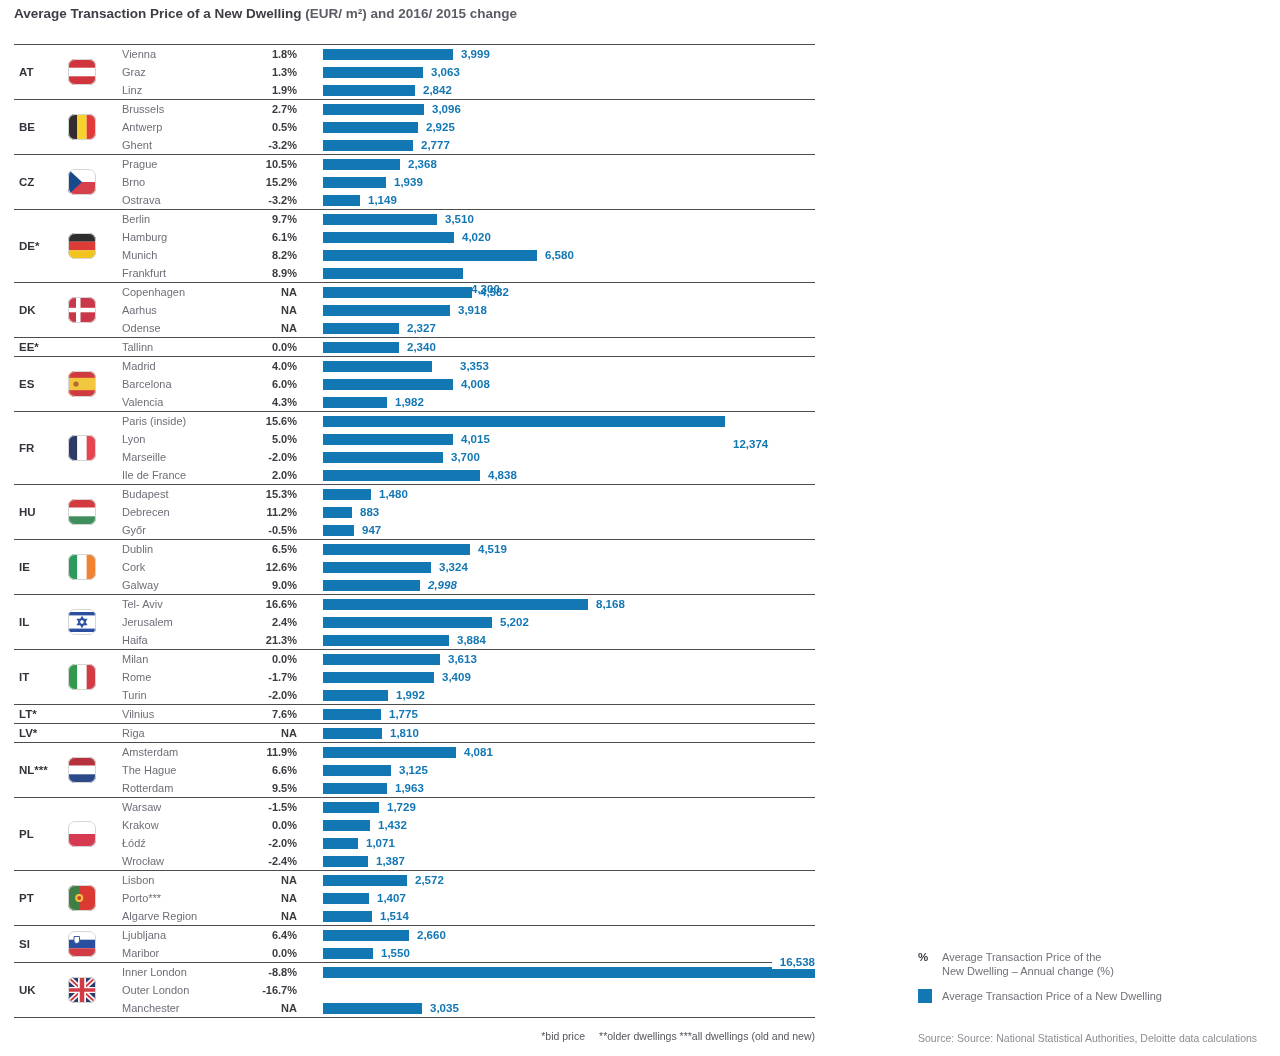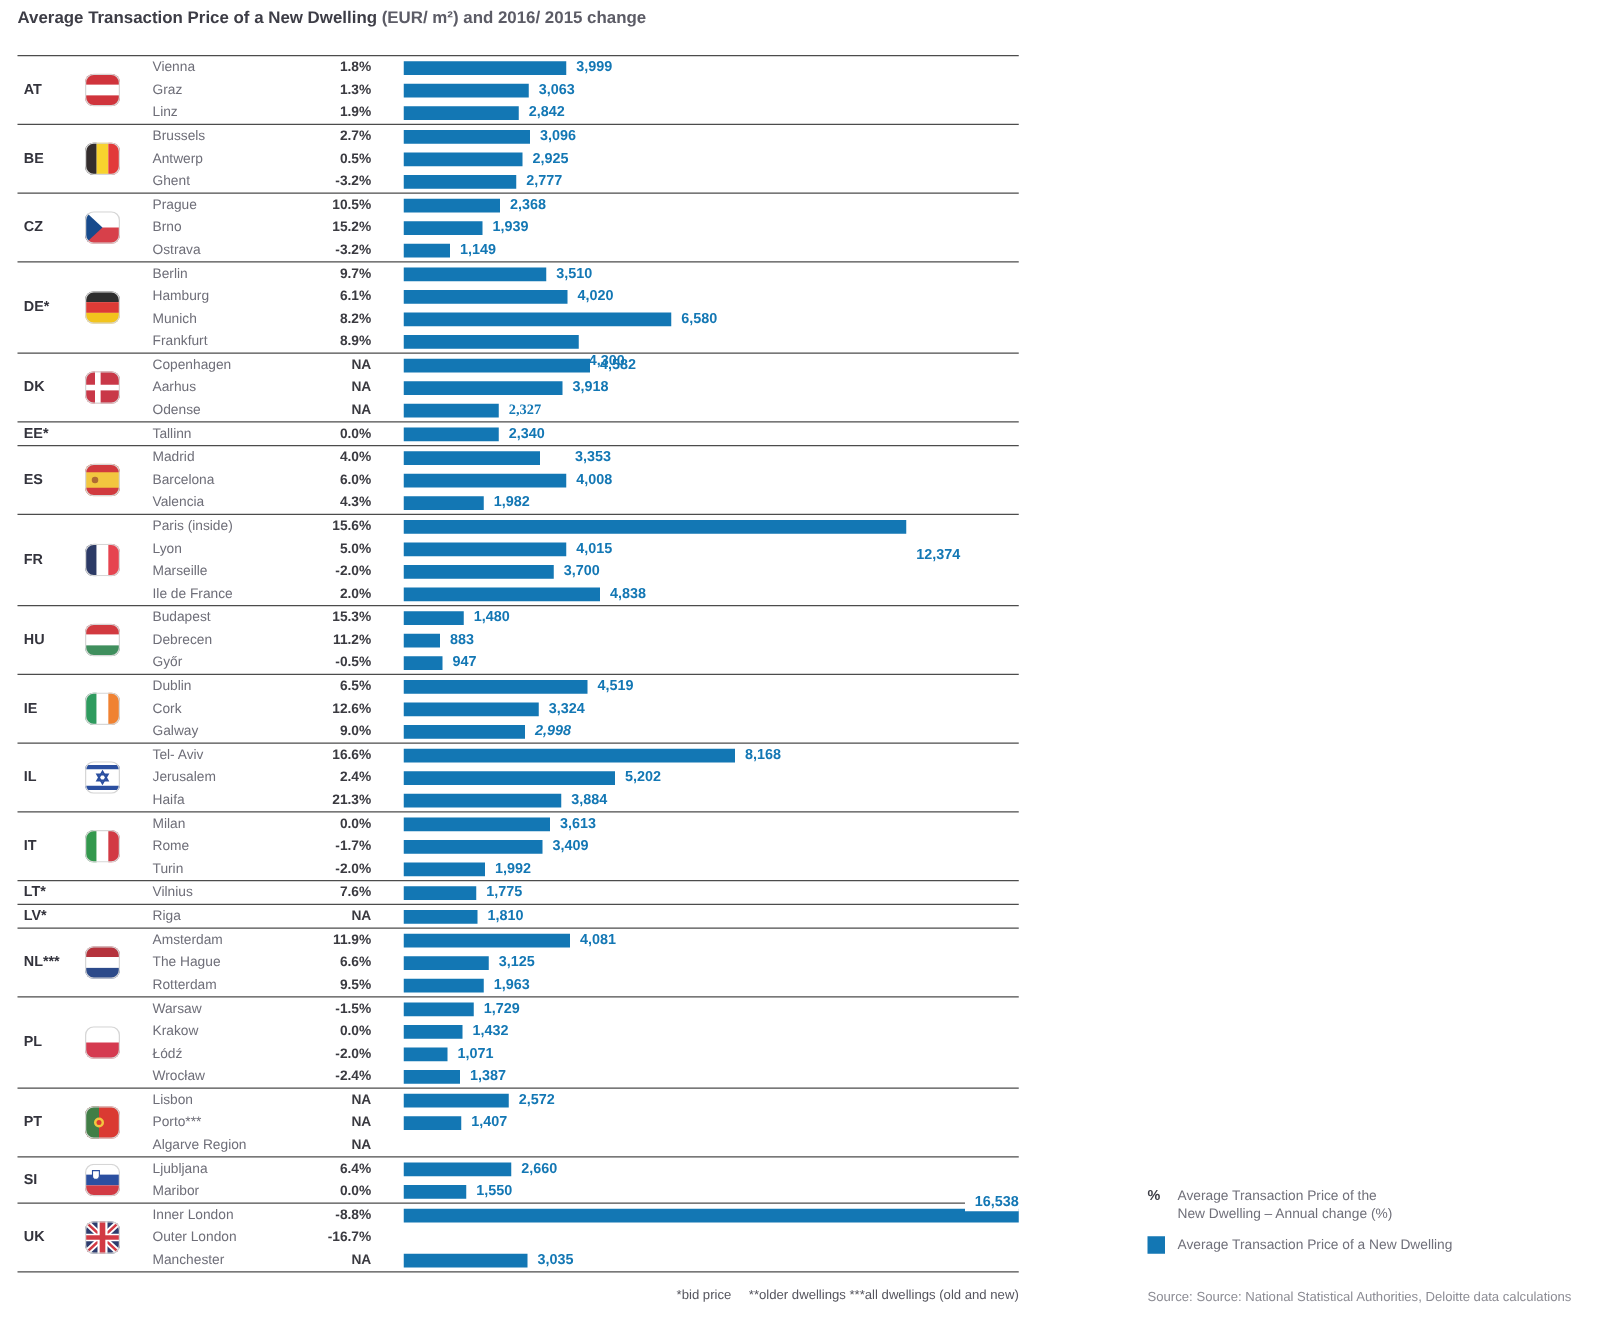--- a/index.html
+++ b/index.html
@@ -257,21 +257,21 @@
             <div class="bar-cell">
               <div class="bar" style="width: 127px; background: rgb(19, 119, 180);"></div>
               <span class="bar-value" style="color: rgb(19, 119, 180);">3,918</span>
             </div>
           </div>
           <div class="city-row">
             <span class="city-name">Odense</span>
             <span class="city-change">NA</span>
             <div class="bar-cell">
               <div class="bar" style="width: 76px; background: rgb(19, 119, 180);"></div>
-              <span class="bar-value" style="color: rgb(19, 119, 180); font-family: Liberation Serif, serif;">2,327</span>
+              <span class="bar-value" style="color: rgb(19, 119, 180);">2,327</span>
             </div>
           </div>
         </div>
       </div>
       <div class="group">
         <span class="gcode">EE*</span>
         <span class="gflag"></span>
         <div class="cities">
           <div class="city-row">
             <span class="city-name">Tallinn</span>
@@ -712,20 +712,24 @@
             <span class="city-name">Porto***</span>
             <span class="city-change">NA</span>
             <div class="bar-cell">
               <div class="bar" style="width: 46px; background: rgb(19, 119, 180);"></div>
               <span class="bar-value" style="color: rgb(19, 119, 180);">1,407</span>
             </div>
           </div>
           <div class="city-row">
             <span class="city-name">Algarve Region</span>
             <span class="city-change">NA</span>
+            <div class="bar-cell">
+              <div class="bar" style="width: 49px; background: rgb(19, 119, 180);"></div>
+              <span class="bar-value" style="color: rgb(19, 119, 180);">1,514</span>
+            </div>
           </div>
         </div>
       </div>
       <div class="group">
         <span class="gcode">SI</span>
         <span class="gflag">
           <svg class="flag-svg" width="28" height="26" viewBox="0 0 28 26">
             <defs>
               <clipPath id="cp-si">
                 <rect width="28" height="26" rx="7"></rect>

